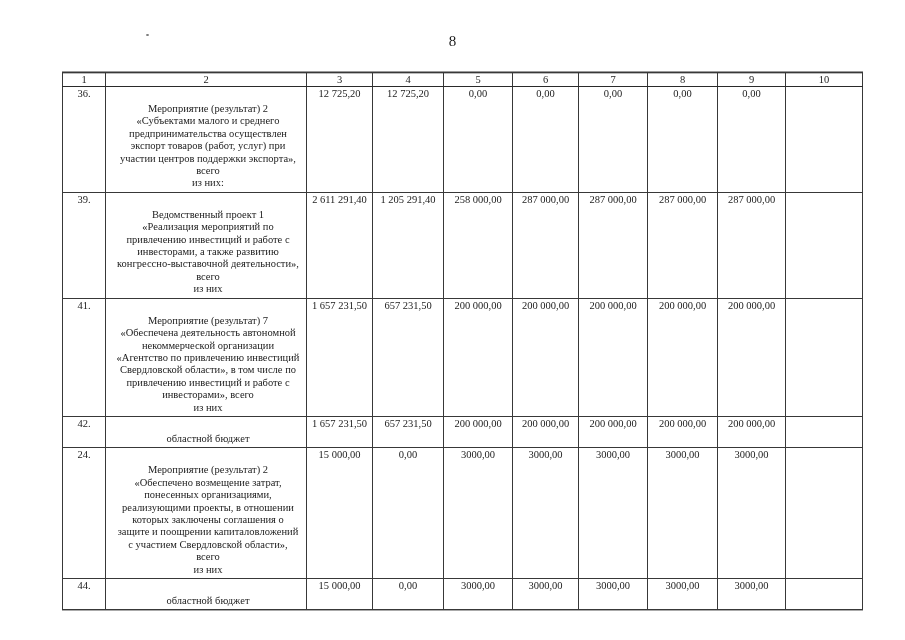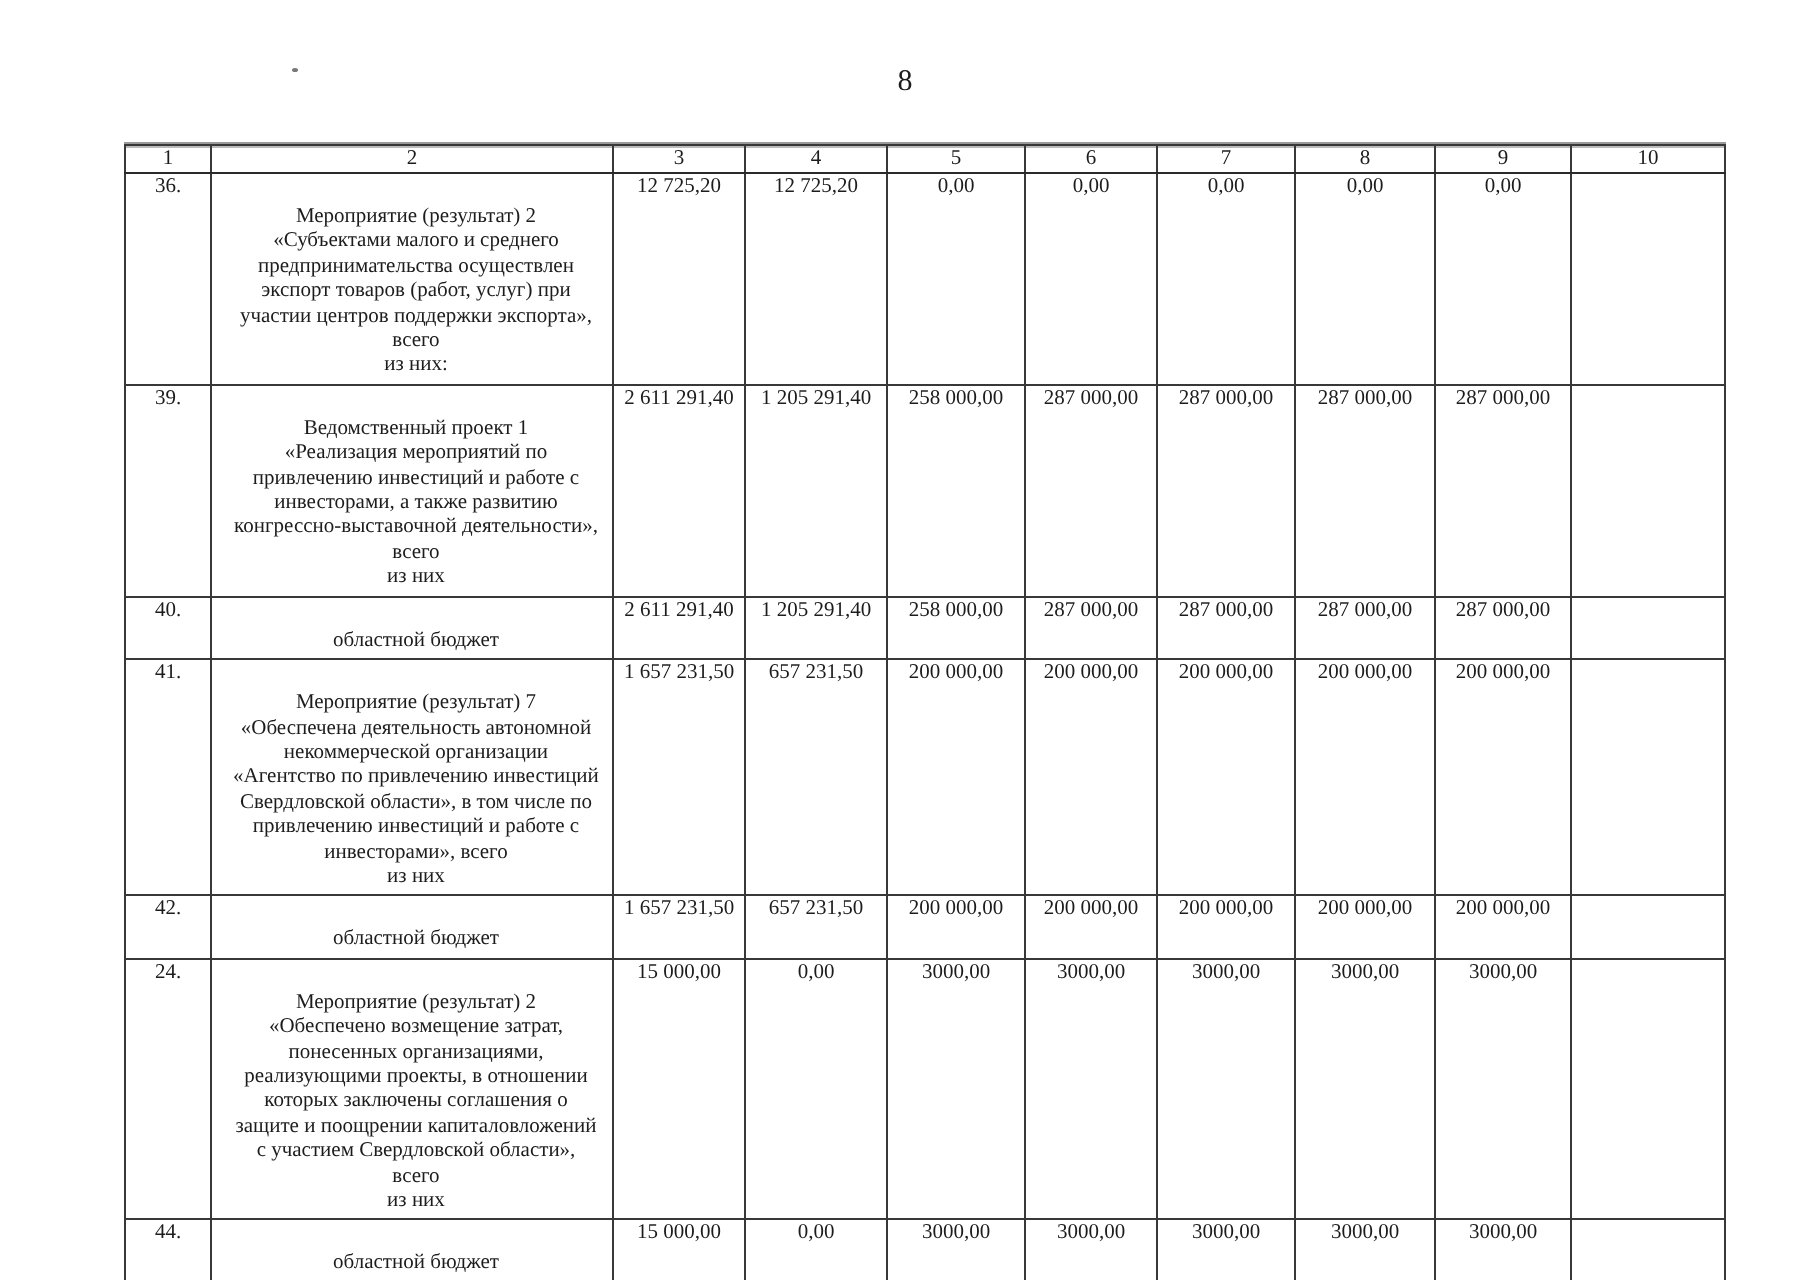--- a/index.html
+++ b/index.html
@@ -149,32 +149,20 @@
         <td class="val-cell">2 611 291,40</td>
         <td class="val-cell">1 205 291,40</td>
         <td class="val-cell">258 000,00</td>
         <td class="val-cell">287 000,00</td>
         <td class="val-cell">287 000,00</td>
         <td class="val-cell">287 000,00</td>
         <td class="val-cell">287 000,00</td>
         <td class="val-cell"></td>
       </tr>
       <tr>
-        <td class="num-cell">40.</td>
-        <td class="desc-cell">областной бюджет</td>
-        <td class="val-cell">2 611 291,40</td>
-        <td class="val-cell">1 205 291,40</td>
-        <td class="val-cell">258 000,00</td>
-        <td class="val-cell">287 000,00</td>
-        <td class="val-cell">287 000,00</td>
-        <td class="val-cell">287 000,00</td>
-        <td class="val-cell">287 000,00</td>
-        <td class="val-cell"></td>
-      </tr>
-      <tr>
         <td class="num-cell">41.</td>
         <td class="desc-cell">Мероприятие (результат) 7
 «Обеспечена деятельность автономной
 некоммерческой организации
 «Агентство по привлечению инвестиций
 Свердловской области», в том числе по
 привлечению инвестиций и работе с
 инвесторами», всего
 из них</td>
         <td class="val-cell">1 657 231,50</td>

